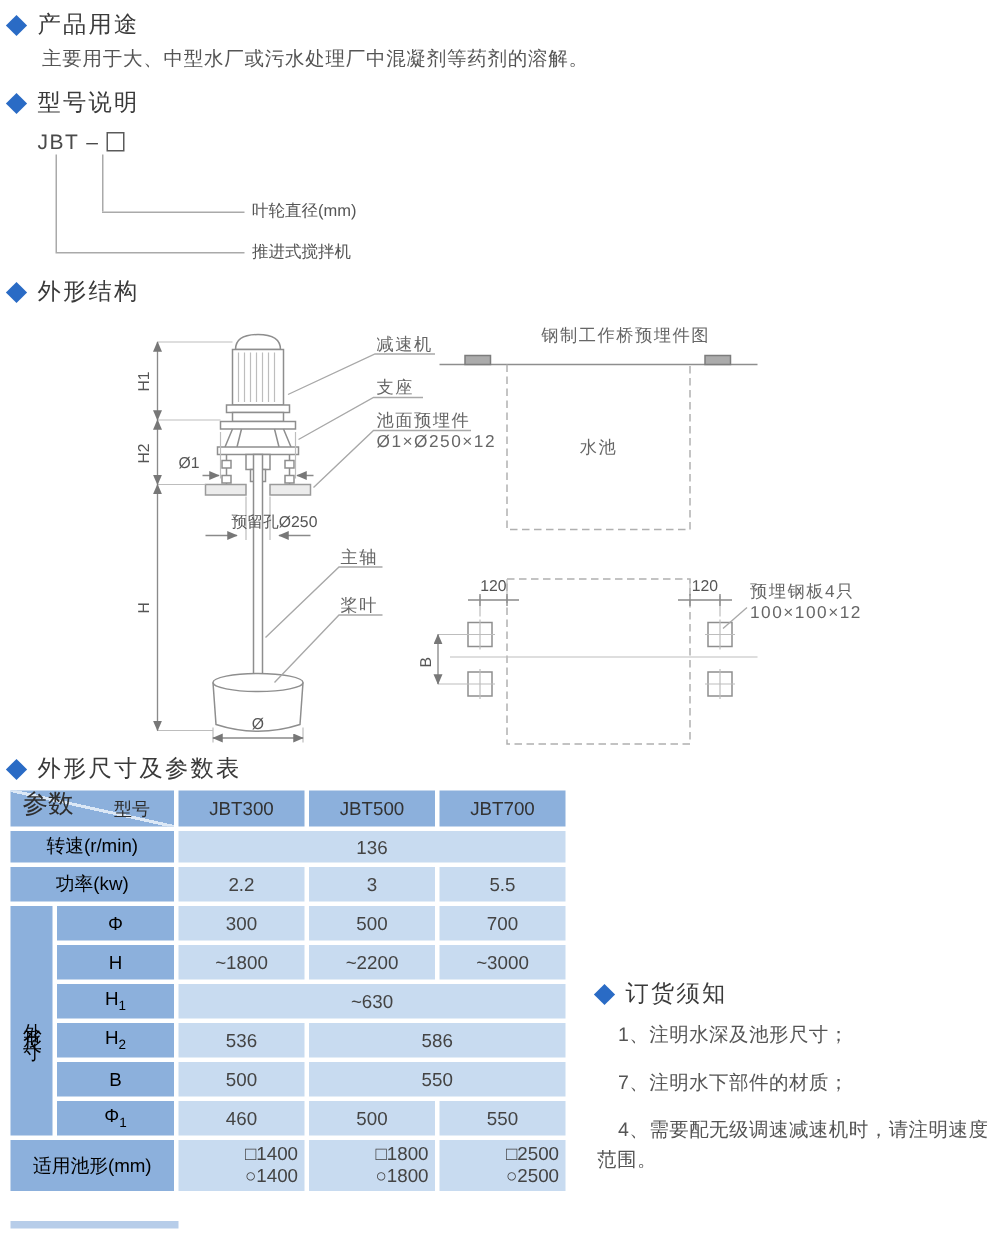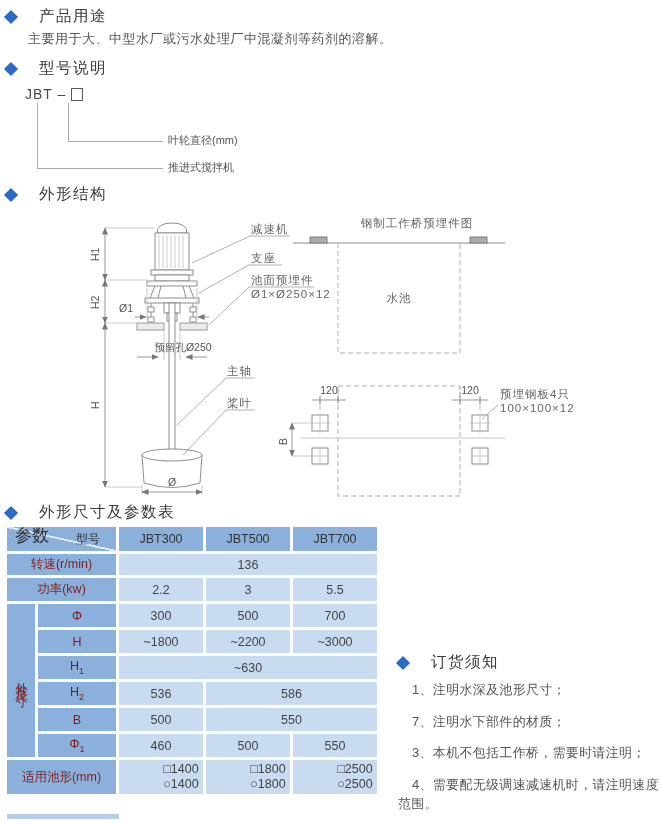--- a/index.html
+++ b/index.html
@@ -2,21 +2,21 @@
 <html><head>
 <meta charset="utf-8">
 <style>
   html,body { margin:0; padding:0; background:#fff; }
   .page {
     position:relative; width:660px; height:822px; background:#ffffff;
     font-family:"Liberation Sans","DejaVu Sans",sans-serif; overflow:hidden;
     color:#555;
   }
   
-  .sec-head { position:absolute; display:flex; align-items:center; gap:23px; }
+  .sec-head { position:absolute; display:flex; align-items:center; gap:9px; }
   .diamond { width:10px; height:10px; background:#2A6BC5; transform:rotate(45deg); flex:none; }
   .sec-title { font-size:15.5px; color:#3a3a3a; letter-spacing:1.5px; white-space:nowrap; }
   
   .usage-body { position:absolute; left:28px; top:30px; font-size:13px; color:#555; letter-spacing:.5px; }
   
   .model-code { position:absolute; left:25px; top:86px; font-size:14px; color:#4a4a4a; letter-spacing:1px; display:flex; align-items:center; gap:5px; }
   .model-box { display:inline-block; width:10px; height:11px; border:1.5px solid #5a5a5a; }
   .dline { position:absolute; border:0; }
   .dline.v { border-left:1px solid #aaa; width:0; }
   .dline.h { border-top:1px solid #aaa; height:0; }
@@ -29,21 +29,21 @@
   .lnp  { stroke:#9a9a9a; stroke-width:1; fill:#ececec; }
   .thin { stroke:#bdbdbd; stroke-width:.8; fill:none; }
   .lead { stroke:#a8a8a8; stroke-width:.9; fill:none; }
   .dash { stroke:#b0b0b0; stroke-width:1; fill:none; stroke-dasharray:5 3; }
   .dim  { stroke:#8a8a8a; stroke-width:.9; fill:none; }
   .svgtxt { font-size:11.5px; fill:#666; letter-spacing:1px; }
   .dimtxt { font-size:10.5px; fill:#555; }
   
   table.params { position:absolute; left:4px; top:524px; border-collapse:separate; border-spacing:3px; table-layout:fixed; }
   table.params td { text-align:center; vertical-align:middle; padding:0; font-size:12.5px; }
-  td.lbl { background:#8CB0DC; color:#7f1d1d;margin-left:44px; }
+  td.lbl { background:#8CB0DC; color:#000000;margin-left:44px; }
   td.hdr { background:#8CB0DC; color:#333; height:24px; }
   td.val { background:#C8DBF0; color:#444; }
   td.diag {
     position:relative; background-color:#8CB0DC;
     background-image:linear-gradient(to top right,
       rgba(0,0,0,0) calc(50% - 1px), #dce8f6 calc(50% - 1px),
       #dce8f6 calc(50% + 1px), rgba(0,0,0,0) calc(50% + 1px));
   }
   .diag-model { position:absolute; top:4px; right:16px; font-size:12px; color:#2e2e2e; }
   .diag-param { position:absolute; bottom:4px; left:8px; font-size:17px; color:#2e2e2e; }
@@ -283,19 +283,18 @@
   </tbody>
     </table>
 
   <div class="sec-head" style="left:398px; top:652px;">
     <span class="diamond"></span>
     <span class="sec-title">订货须知</span>
   </div>
   <div class="order-items">
     <p class="order-item">1、注明水深及池形尺寸；</p>
     <p class="order-item">7、注明水下部件的材质；</p>
-    <p class="order-item">3、本机不包括工作桥，需要时请注明；</p>
     <p class="order-item">4、需要配无级调速减速机时，请注明速度范围。</p>
   </div>
 
   <div class="foot-strip"></div>
 
 </div>
 
 </body></html>

